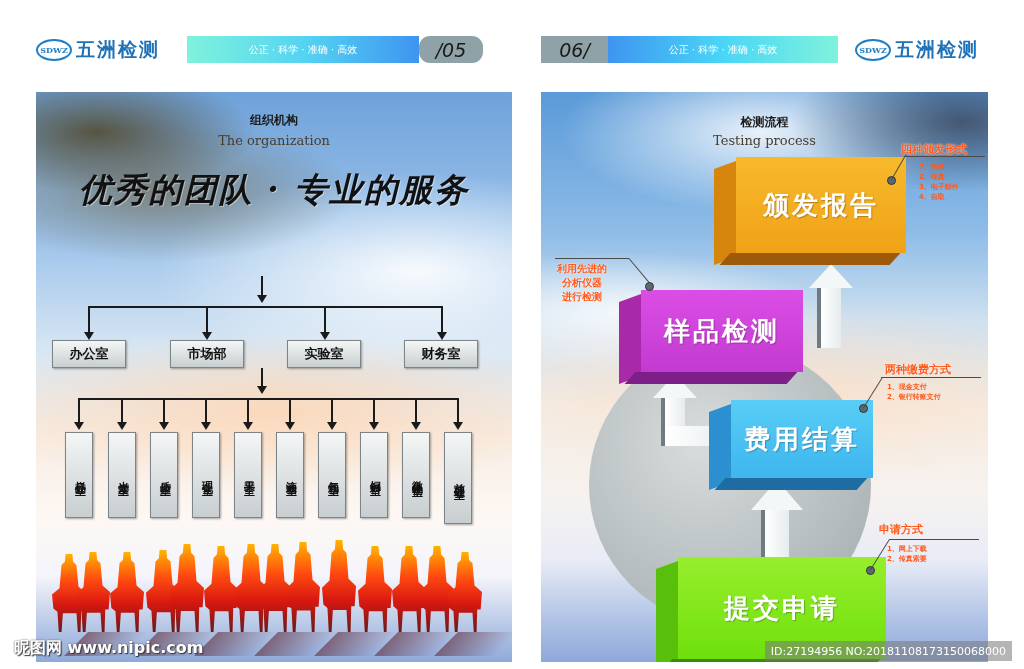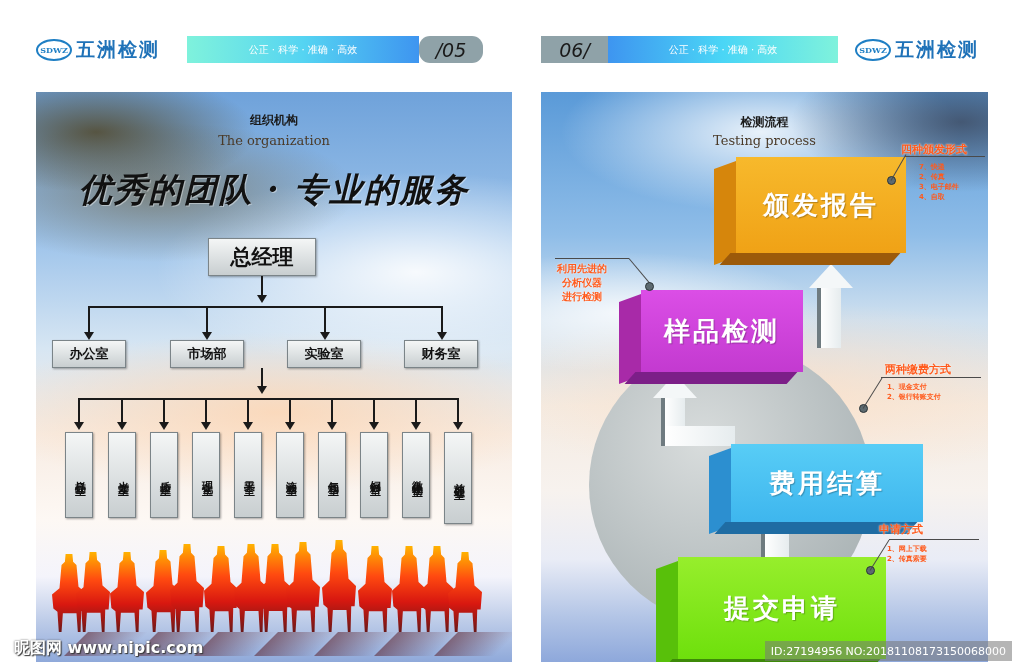--- a/index.html
+++ b/index.html
@@ -86,22 +86,22 @@
   .b-report { left: 195px; top: 65px; width: 170px; height: 96px;
     background: linear-gradient(180deg, #f7b92c, #f0a216); }
   .b-report .side { background: #d6860c; }
   .b-report .bottom { background: #9c5a0a; }
 
   .b-sample { left: 100px; top: 198px; width: 162px; height: 82px;
     background: linear-gradient(180deg, #db4ee6, #c33ad0); }
   .b-sample .side { background: #a82aa8; }
   .b-sample .bottom { background: #7c1f88; }
 
-  .b-fee { left: 190px; top: 308px; width: 192px; height: 78px;
-    background: linear-gradient(180deg, #58cdf6, #3eb6ee); margin-top: 44px; }
+  .b-fee { left: 190px; top: 308px; width: 142px; height: 78px;
+    background: linear-gradient(180deg, #58cdf6, #3eb6ee); }
   .b-fee .side { background: #2c8fd0; }
   .b-fee .bottom { background: #1f6ca3; }
 
   .b-submit { left: 137px; top: 465px; width: 208px; height: 102px;
     background: linear-gradient(180deg, #97ee2c, #6ee00c); }
   .b-submit .side { background: #58c00a; }
   .b-submit .bottom { background: #3d8a08; }
 
   .flow-arrow { position: absolute; }
   .flow-arrow .shaft { position: absolute; background: linear-gradient(90deg, #ffffff, #e6ecee); box-shadow: -4px 0 0 #6f7b80; }
@@ -134,21 +134,20 @@
 <div class="logo" style="left:855px;">
   <div class="logo-mark">SDWZ</div>
   <div class="logo-text">五洲检测</div>
 </div>
 
 <div class="panel panel-left">
   <div class="sec-title" style="top:20px;font-family:Liberation Mono, monospace;">组织机构</div>
   <div class="sec-sub" style="top:41px;">The organization</div>
   <div class="slogan">优秀的团队 · 专业的服务</div>
 
-  <div class="org-box org-gm">总经理</div>
   <div class="line" style="left:225px; top:184px; width:2px; height:22px;"></div>
   <div class="arrow-down" style="left:221px; top:203px;"></div>
   <div class="line" style="left:52px; top:214px; width:354px; height:2px;"></div>
 
   <div class="line" style="left:52px; top:214px; width:2px; height:26px;"></div>
   <div class="arrow-down" style="left:48px; top:240px;"></div>
   <div class="line" style="left:170px; top:214px; width:2px; height:26px;"></div>
   <div class="arrow-down" style="left:166px; top:240px;"></div>
   <div class="line" style="left:288px; top:214px; width:2px; height:26px;"></div>
   <div class="arrow-down" style="left:284px; top:240px;"></div>

